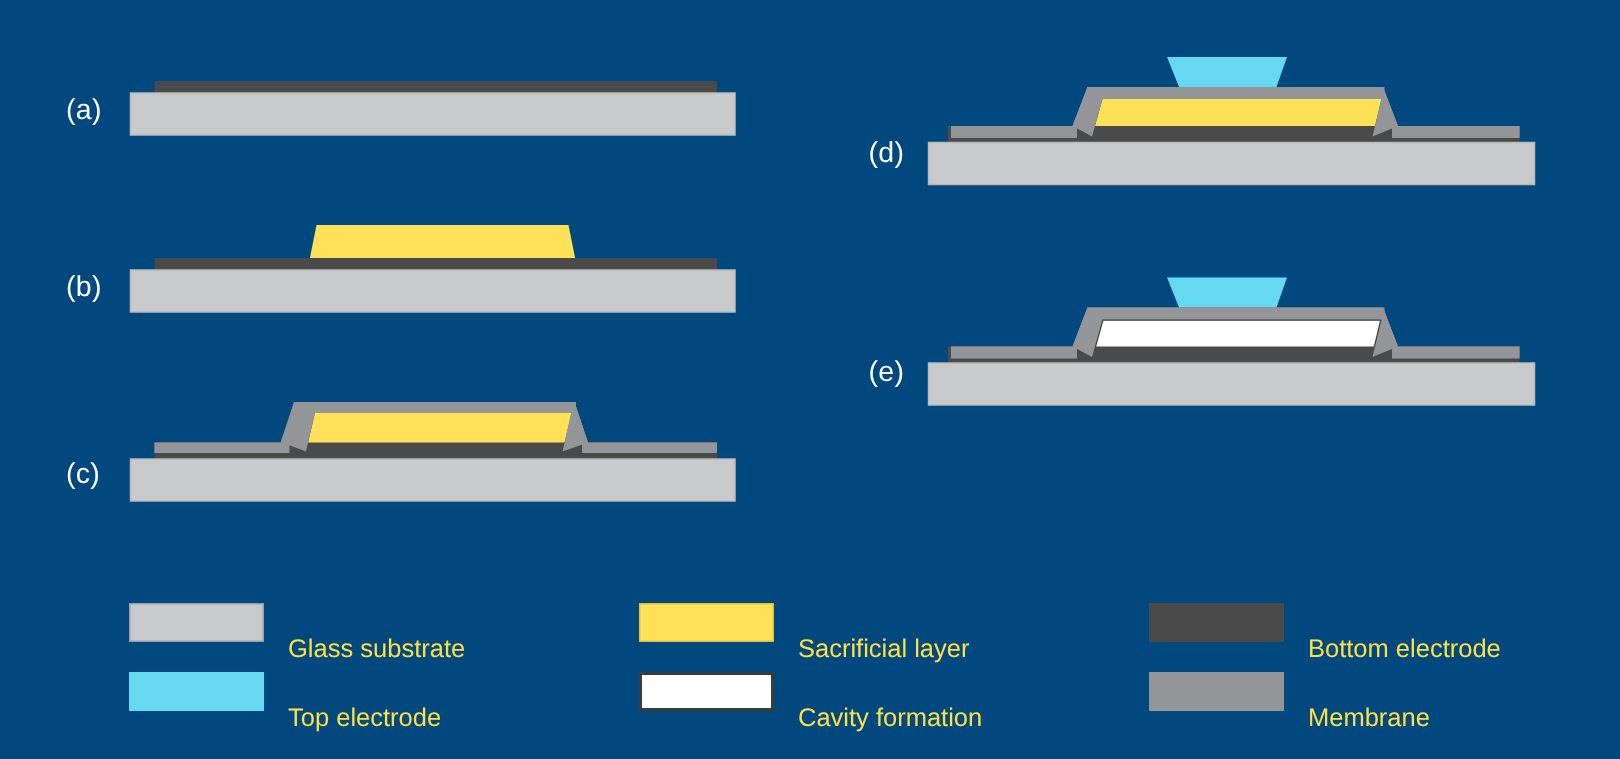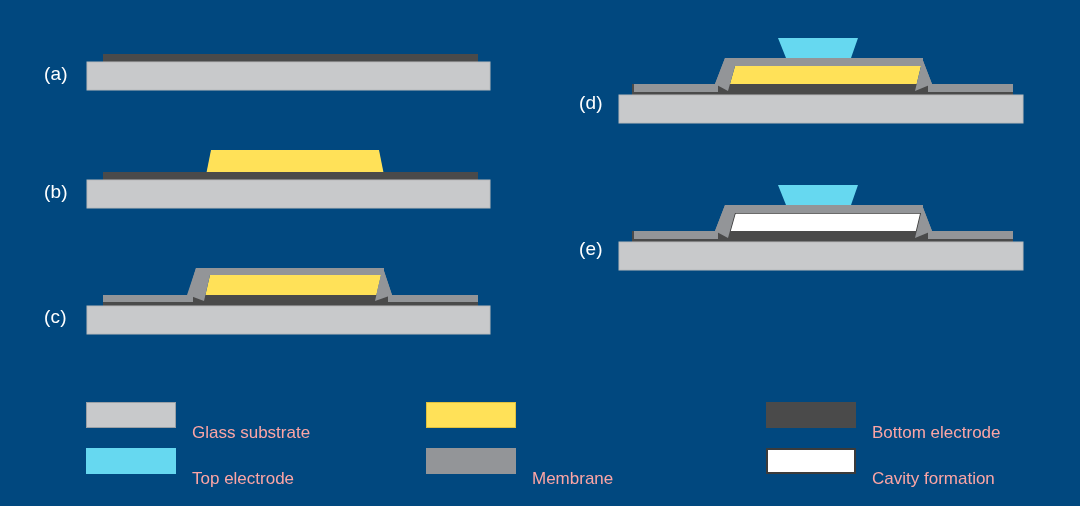--- a/index.html
+++ b/index.html
@@ -56,21 +56,21 @@
     align-items: center;
     gap: 16px;
   }
   .swatch {
     width: 90px;
     height: 26px;
     box-sizing: border-box;
     flex: 0 0 auto;
   }
   .legend-text {
-    color: #fca5a5;
+    color: #fde047;
     font-size: 17px;
     font-family: "Liberation Sans", sans-serif;
     white-space: nowrap;
     margin-top: 36px;
   }
 </style>
 </head>
 <body>
 
 <div id="figure-root">
@@ -137,32 +137,33 @@
   <div class="step-label" id="label-d">(d)</div>
   <div class="step-label" id="label-e">(e)</div>
 
   <div class="legend">
     <div class="legend-item">
       <span class="swatch" style="background:#c8c9cb;border:1px solid #9aa0a6;"></span>
       <span class="legend-text">Glass substrate</span>
     </div>
     <div class="legend-item">
       <span class="swatch" style="background:#ffe158;border:1px solid #e0c13f;"></span>
+      <span class="legend-text">Sacrificial layer</span>
     </div>
     <div class="legend-item">
       <span class="swatch" style="background:#4a4a4a;border:1px solid #4a4a4a;"></span>
       <span class="legend-text">Bottom electrode</span>
     </div>
     <div class="legend-item">
       <span class="swatch" style="background:#66d8f0;border:1px solid #66d8f0;"></span>
       <span class="legend-text">Top electrode</span>
     </div>
     <div class="legend-item">
+      <span class="swatch" style="background:#ffffff;border:2px solid #3b3b3b;"></span>
+      <span class="legend-text">Cavity formation</span>
+    </div>
+    <div class="legend-item">
       <span class="swatch" style="background:#939598;border:1px solid #939598;"></span>
       <span class="legend-text">Membrane</span>
-    </div>
-    <div class="legend-item">
-      <span class="swatch" style="background:#ffffff;border:2px solid #3b3b3b;"></span>
-      <span class="legend-text">Cavity formation</span>
     </div>
   </div>
 
 </div>
 
 </body></html>

